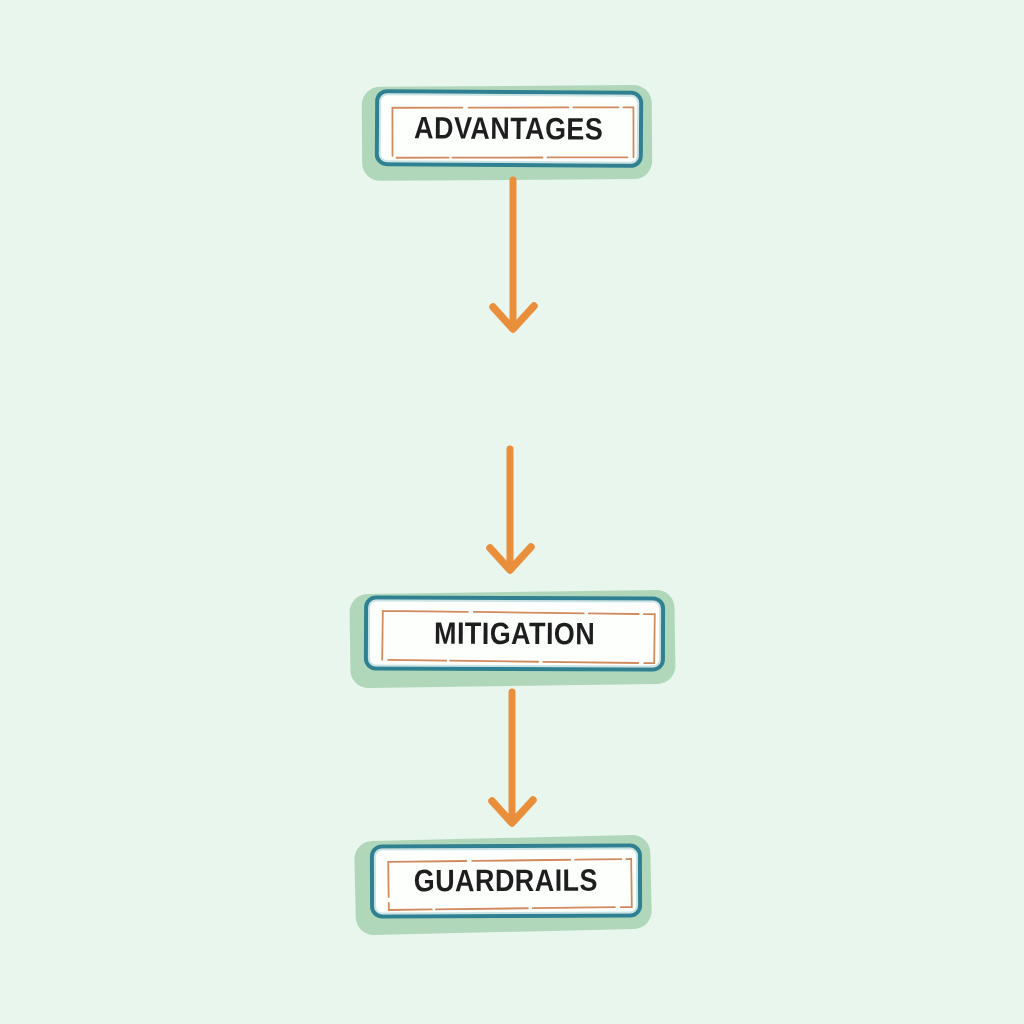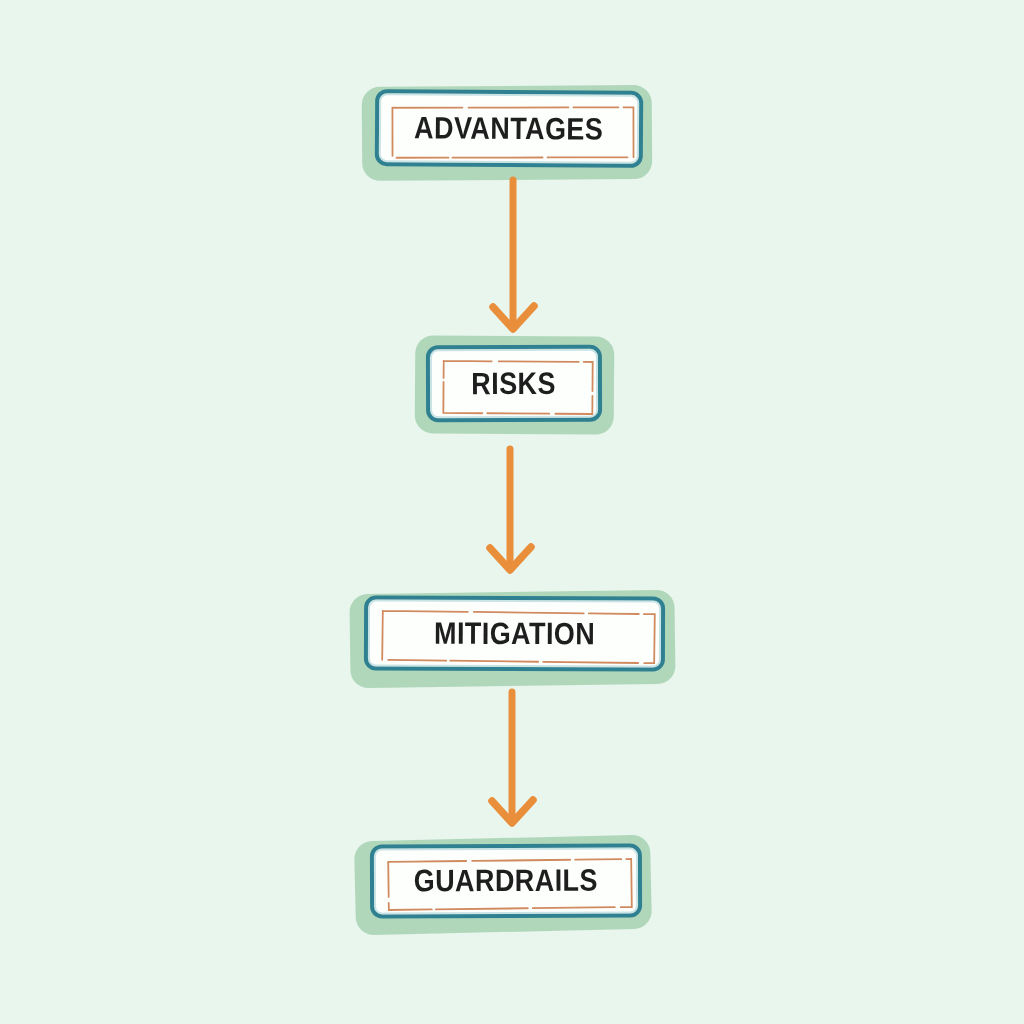--- a/index.html
+++ b/index.html
@@ -118,29 +118,20 @@
   <div class="node" id="node-1">
     <div class="shadow"></div>
     <div class="box">
       <svg class="sketch" width="244" height="53">
         <rect x="1.5" y="1.5" width="241" height="50" stroke-dasharray="70 6 100 5 45 5 60 6 80 5 90 4 52 6"></rect>
       </svg>
       <span class="label">ADVANTAGES</span>
     </div>
   </div>
 
-  <div class="node" id="node-2">
-    <div class="shadow"></div>
-    <div class="box">
-      <svg class="sketch" width="152" height="55">
-        <rect x="1.5" y="1.5" width="149" height="52" stroke-dasharray="48 7 80 5 38 5 55 6 62 5 70 4 40 6"></rect>
-      </svg>
-      <span class="label">RISKS</span>
-    </div>
-  </div>
 
   <div class="node" id="node-3">
     <div class="shadow"></div>
     <div class="box">
       <svg class="sketch" width="275" height="52">
         <rect x="1.5" y="1.5" width="272" height="49" stroke-dasharray="85 6 110 5 50 5 70 6 95 5 88 4 58 6"></rect>
       </svg>
       <span class="label">MITIGATION</span>
     </div>
   </div>

